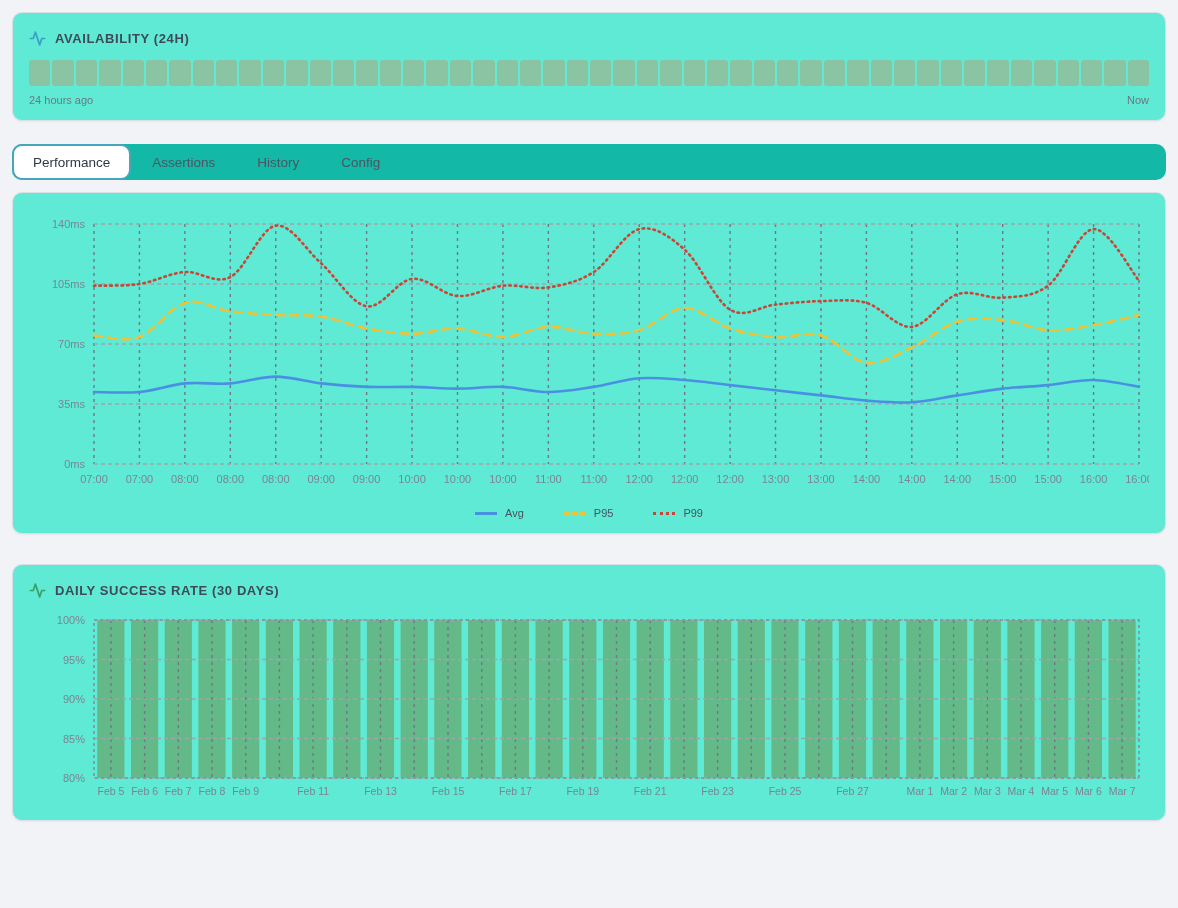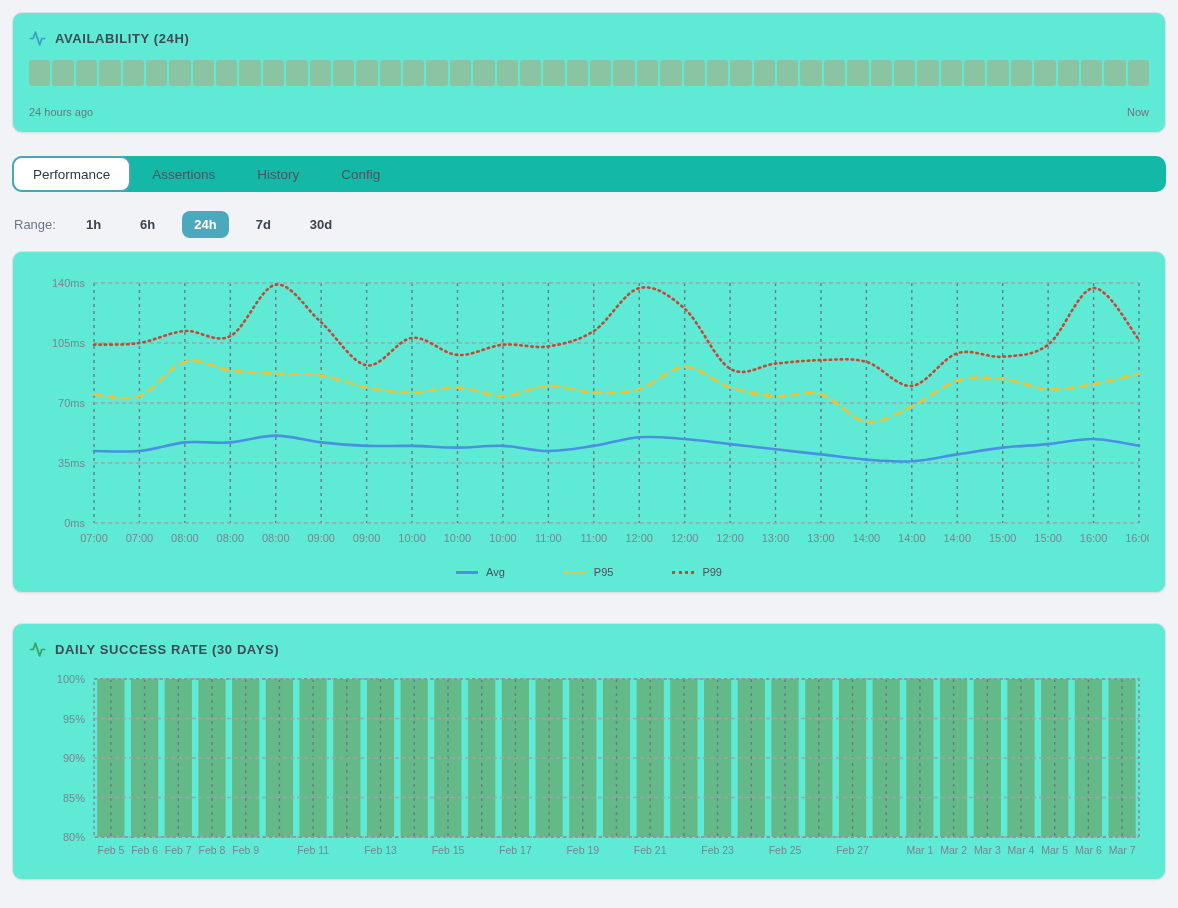--- a/index.html
+++ b/index.html
@@ -39,21 +39,21 @@
     display: flex;
     gap: 2px;
     height: 26px;
   }
   .seg {
     flex: 1 1 0;
     border-radius: 3px;
     background: #8ac4a3;
   }
   .avail-footer {
-    margin-top: 20px;
+    margin-top: 8px;
     display: flex;
     justify-content: space-between;
     font-size: 11px;
     color: #6e7684;
   }
 
   
   .tabs-bar {
     margin-top: 23px;
     height: 36px;
@@ -116,21 +116,21 @@
   .axis-label-sm { font-family: "Liberation Sans", sans-serif; font-size: 10.5px; fill: #7b8494; }
   .grid-h { stroke: #a0a4ab; stroke-width: 1.6; stroke-dasharray: 4 3; }
   .grid-v { stroke: #6f7885; stroke-width: 1.4; stroke-dasharray: 3 4; }
   .grid-border { stroke: #8a8f98; stroke-width: 1.6; stroke-dasharray: 3 3; fill: none; }
 
   .legend {
     margin-top: 13px;
     display: flex;
     justify-content: center;
     align-items: center;
-    gap: 59px;
+    gap: 40px;
   }
   .legend-item { display: flex; align-items: center; gap: 8px; font-size: 11px; color: #4a5260; }
   .swatch { width: 22px; height: 0; border-top-width: 3px; }
   .swatch.solid  { border-top-style: solid; }
   .swatch.dashed { border-top-style: dashed; }
   .swatch.dotted { border-top-style: dotted; }
 </style>
 </head>
 <body>
 
@@ -199,28 +199,20 @@
     </div>
   </div>
 
   <div class="tabs-bar">
     <button class="tab active">Performance</button>
     <button class="tab">Assertions</button>
     <button class="tab">History</button>
     <button class="tab">Config</button>
   </div>
 
-  <div class="range-bar">
-    <span class="range-label">Range:</span>
-    <button class="range-opt">1h</button>
-    <button class="range-opt">6h</button>
-    <button class="range-opt active">24h</button>
-    <button class="range-opt">7d</button>
-    <button class="range-opt">30d</button>
-  </div>
 
   <div class="card chart-card">
     <svg class="chart-svg" viewBox="0 0 1120 282" height="282">
         <line x1="65" y1="12" x2="65" y2="252" class="grid-v"></line>
         <text x="65" y="271" class="axis-label" text-anchor="middle">07:00</text>
         <line x1="110.43478260869566" y1="12" x2="110.43478260869566" y2="252" class="grid-v"></line>
         <text x="110.43478260869566" y="271" class="axis-label" text-anchor="middle">07:00</text>
         <line x1="155.8695652173913" y1="12" x2="155.8695652173913" y2="252" class="grid-v"></line>
         <text x="155.8695652173913" y="271" class="axis-label" text-anchor="middle">08:00</text>
         <line x1="201.30434782608697" y1="12" x2="201.30434782608697" y2="252" class="grid-v"></line>

